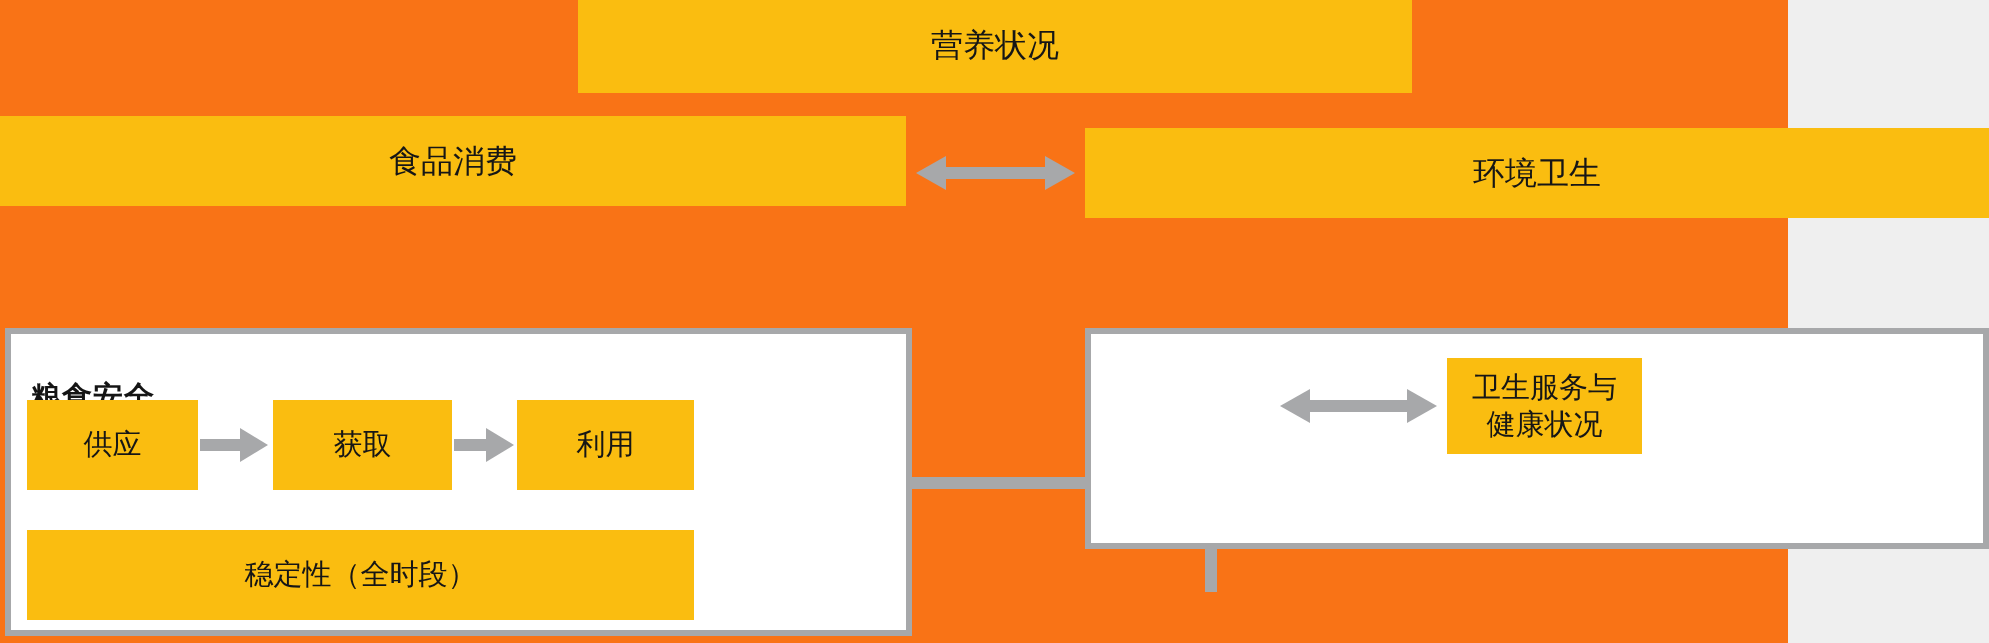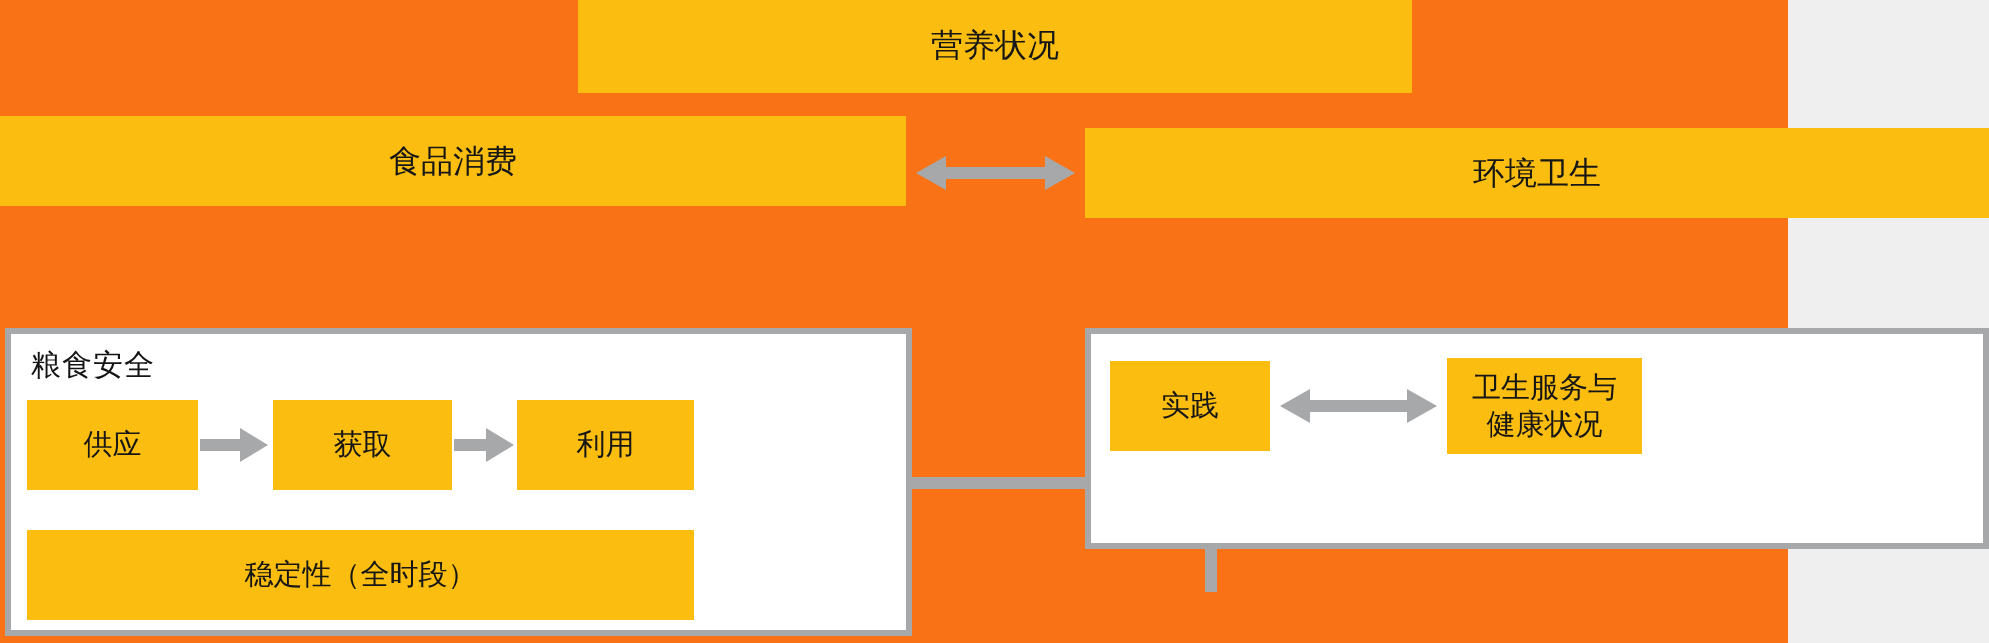--- a/index.html
+++ b/index.html
@@ -32,23 +32,24 @@
     box-sizing: border-box;
   }
   .panel {
     position: absolute;
     background: #FFFFFF;
     border: 6px solid #A7A8AA;
     box-sizing: border-box;
   }
   .panel-title {
     position: absolute;
-    font-weight: normal;
+    font-weight: bold;
     color: #141414;
     letter-spacing: 1px;
+    margin-top: 32px;
   }
   .hsvg { position: absolute; overflow: visible; }
 
   
   #box-nutrition { left: 578px; top: -2px; width: 834px; height: 95px; font-size: 32px; }
 
   
   #box-food-consumption { left: 0px; top: 116px; width: 906px; height: 90px; font-size: 32px; }
   #box-health-status { left: 1085px; top: 128px; width: 904px; height: 90px; font-size: 32px; }
 
@@ -130,21 +131,20 @@
 
   <svg class="hsvg" style="left:452px; top:400px;" width="65" height="90">
     <rect x="2" y="39" width="38" height="12" fill="#A7A8AA"></rect>
     <polygon points="62,45 34,28 34,62" fill="#A7A8AA"></polygon>
   </svg>
 
   <div class="box" id="box-stability">稳定性（全时段）</div>
 
   <div class="panel" id="panel-health"></div>
 
-  <div class="box" id="box-practices">实践</div>
 
   <div class="box" id="box-health-services">
     <span>
       <span>卫生服务与</span><br>
       <span>健康状况</span>
     </span>
   </div>
 
   <svg class="hsvg" style="left:1270px; top:361px;" width="177" height="90">
     <rect x="30" y="39" width="118" height="12" fill="#A7A8AA"></rect>

